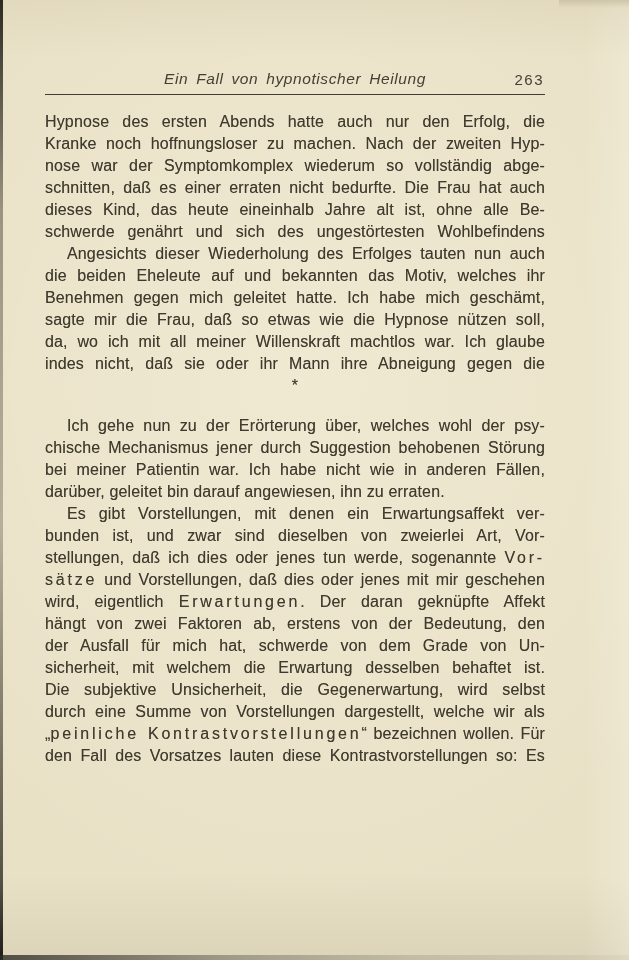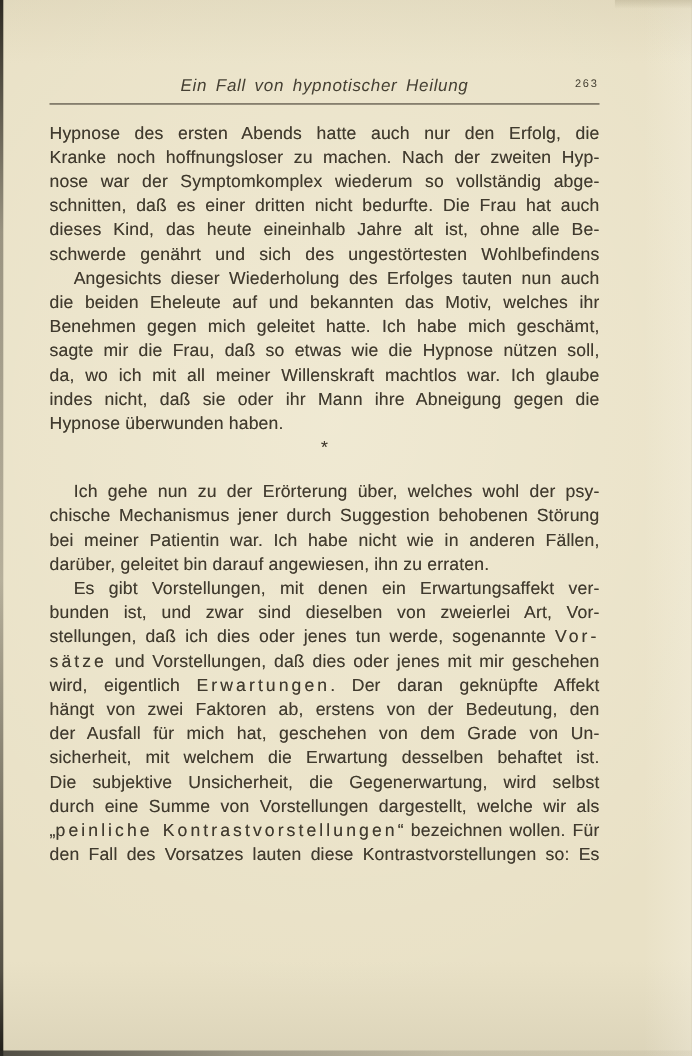--- a/index.html
+++ b/index.html
@@ -38,21 +38,21 @@
   }
   .header { position: relative; height: 22px; }
   .running-title {
     display: block; text-align: center;
     font-style: italic; font-size: 15.5px;
     letter-spacing: 0.6px; word-spacing: 3px;
     color: #454033;
   }
   .page-number {
     position: absolute; right: 1px; top: 1px;
-    font-size: 10px; letter-spacing: 1.5px; color: #454033;
+    font-size: 15px; letter-spacing: 1.5px; color: #454033;
   }
   .header-rule {
     height: 0; border-top: 1.6px solid #433d31; margin-top: 2px;
   }
   .body-text {
     margin-top: 16px;
     font-size: 16px; line-height: 22px;
     letter-spacing: 0.15px;
     text-shadow: 0 0 0.5px rgba(64,58,46,0.55);
   }
@@ -82,48 +82,47 @@
     <div class="header">
       <span class="running-title">Ein Fall von hypnotischer Heilung</span>
       <span class="page-number">263</span>
     </div>
     <div class="header-rule"></div>
     <div class="body-text" id="body-container">
         <div class="paragraph">
           <div class="line"><span class="run">Hypnose des ersten Abends hatte auch nur den Erfolg, die</span></div>
           <div class="line"><span class="run">Kranke noch hoffnungsloser zu machen. Nach der zweiten Hyp-</span></div>
           <div class="line"><span class="run">nose war der Symptomkomplex wiederum so vollständig abge-</span></div>
-          <div class="line"><span class="run">schnitten, daß es einer dritten nicht bedurfte. Die Frau hat auch</span></div>
+          <div class="line"><span class="run">schnitten, daß es einer erraten nicht bedurfte. Die Frau hat auch</span></div>
           <div class="line"><span class="run">dieses Kind, das heute eineinhalb Jahre alt ist, ohne alle Be-</span></div>
           <div class="line"><span class="run">schwerde genährt und sich des ungestörtesten Wohlbefindens</span></div>
         </div>
         <div class="paragraph">
           <div class="line indent"><span class="run">Angesichts dieser Wiederholung des Erfolges tauten nun auch</span></div>
           <div class="line"><span class="run">die beiden Eheleute auf und bekannten das Motiv, welches ihr</span></div>
           <div class="line"><span class="run">Benehmen gegen mich geleitet hatte. Ich habe mich geschämt,</span></div>
           <div class="line"><span class="run">sagte mir die Frau, daß so etwas wie die Hypnose nützen soll,</span></div>
           <div class="line"><span class="run">da, wo ich mit all meiner Willenskraft machtlos war. Ich glaube</span></div>
           <div class="line"><span class="run">indes nicht, daß sie oder ihr Mann ihre Abneigung gegen die</span></div>
-          <div class="line last"><span class="run">Hypnose überwunden haben.</span></div>
         </div>
         <div class="separator">*</div>
         <div class="paragraph">
           <div class="line indent"><span class="run">Ich gehe nun zu der Erörterung über, welches wohl der psy-</span></div>
           <div class="line"><span class="run">chische Mechanismus jener durch Suggestion behobenen Störung</span></div>
           <div class="line"><span class="run">bei meiner Patientin war. Ich habe nicht wie in anderen Fällen,</span></div>
           <div class="line last"><span class="run">darüber, geleitet bin darauf angewiesen, ihn zu erraten.</span></div>
         </div>
         <div class="paragraph">
           <div class="line indent"><span class="run">Es gibt Vorstellungen, mit denen ein Erwartungsaffekt ver-</span></div>
           <div class="line"><span class="run">bunden ist, und zwar sind dieselben von zweierlei Art, Vor-</span></div>
           <div class="line"><span class="run">stellungen, daß ich dies oder jenes tun werde, sogenannte </span><span class="sp">Vor-</span></div>
           <div class="line"><span class="sp">sätze</span><span class="run"> und Vorstellungen, daß dies oder jenes mit mir geschehen</span></div>
           <div class="line"><span class="run">wird, eigentlich </span><span class="sp">Erwartungen</span><span class="run">. Der daran geknüpfte Affekt</span></div>
           <div class="line"><span class="run">hängt von zwei Faktoren ab, erstens von der Bedeutung, den</span></div>
-          <div class="line"><span class="run">der Ausfall für mich hat, geschehen von dem Grade von Un-</span></div>
+          <div class="line"><span class="run">der Ausfall für mich hat, schwerde von dem Grade von Un-</span></div>
           <div class="line"><span class="run">sicherheit, mit welchem die Erwartung desselben behaftet ist.</span></div>
           <div class="line"><span class="run">Die subjektive Unsicherheit, die Gegenerwartung, wird selbst</span></div>
           <div class="line"><span class="run">durch eine Summe von Vorstellungen dargestellt, welche wir als</span></div>
           <div class="line"><span class="run">„</span><span class="sp">peinliche Kontrastvorstellungen</span><span class="run">“ bezeichnen wollen. Für</span></div>
           <div class="line"><span class="run">den Fall des Vorsatzes lauten diese Kontrastvorstellungen so: Es</span></div>
         </div>
       </div>
   </div>
 </div>
 

